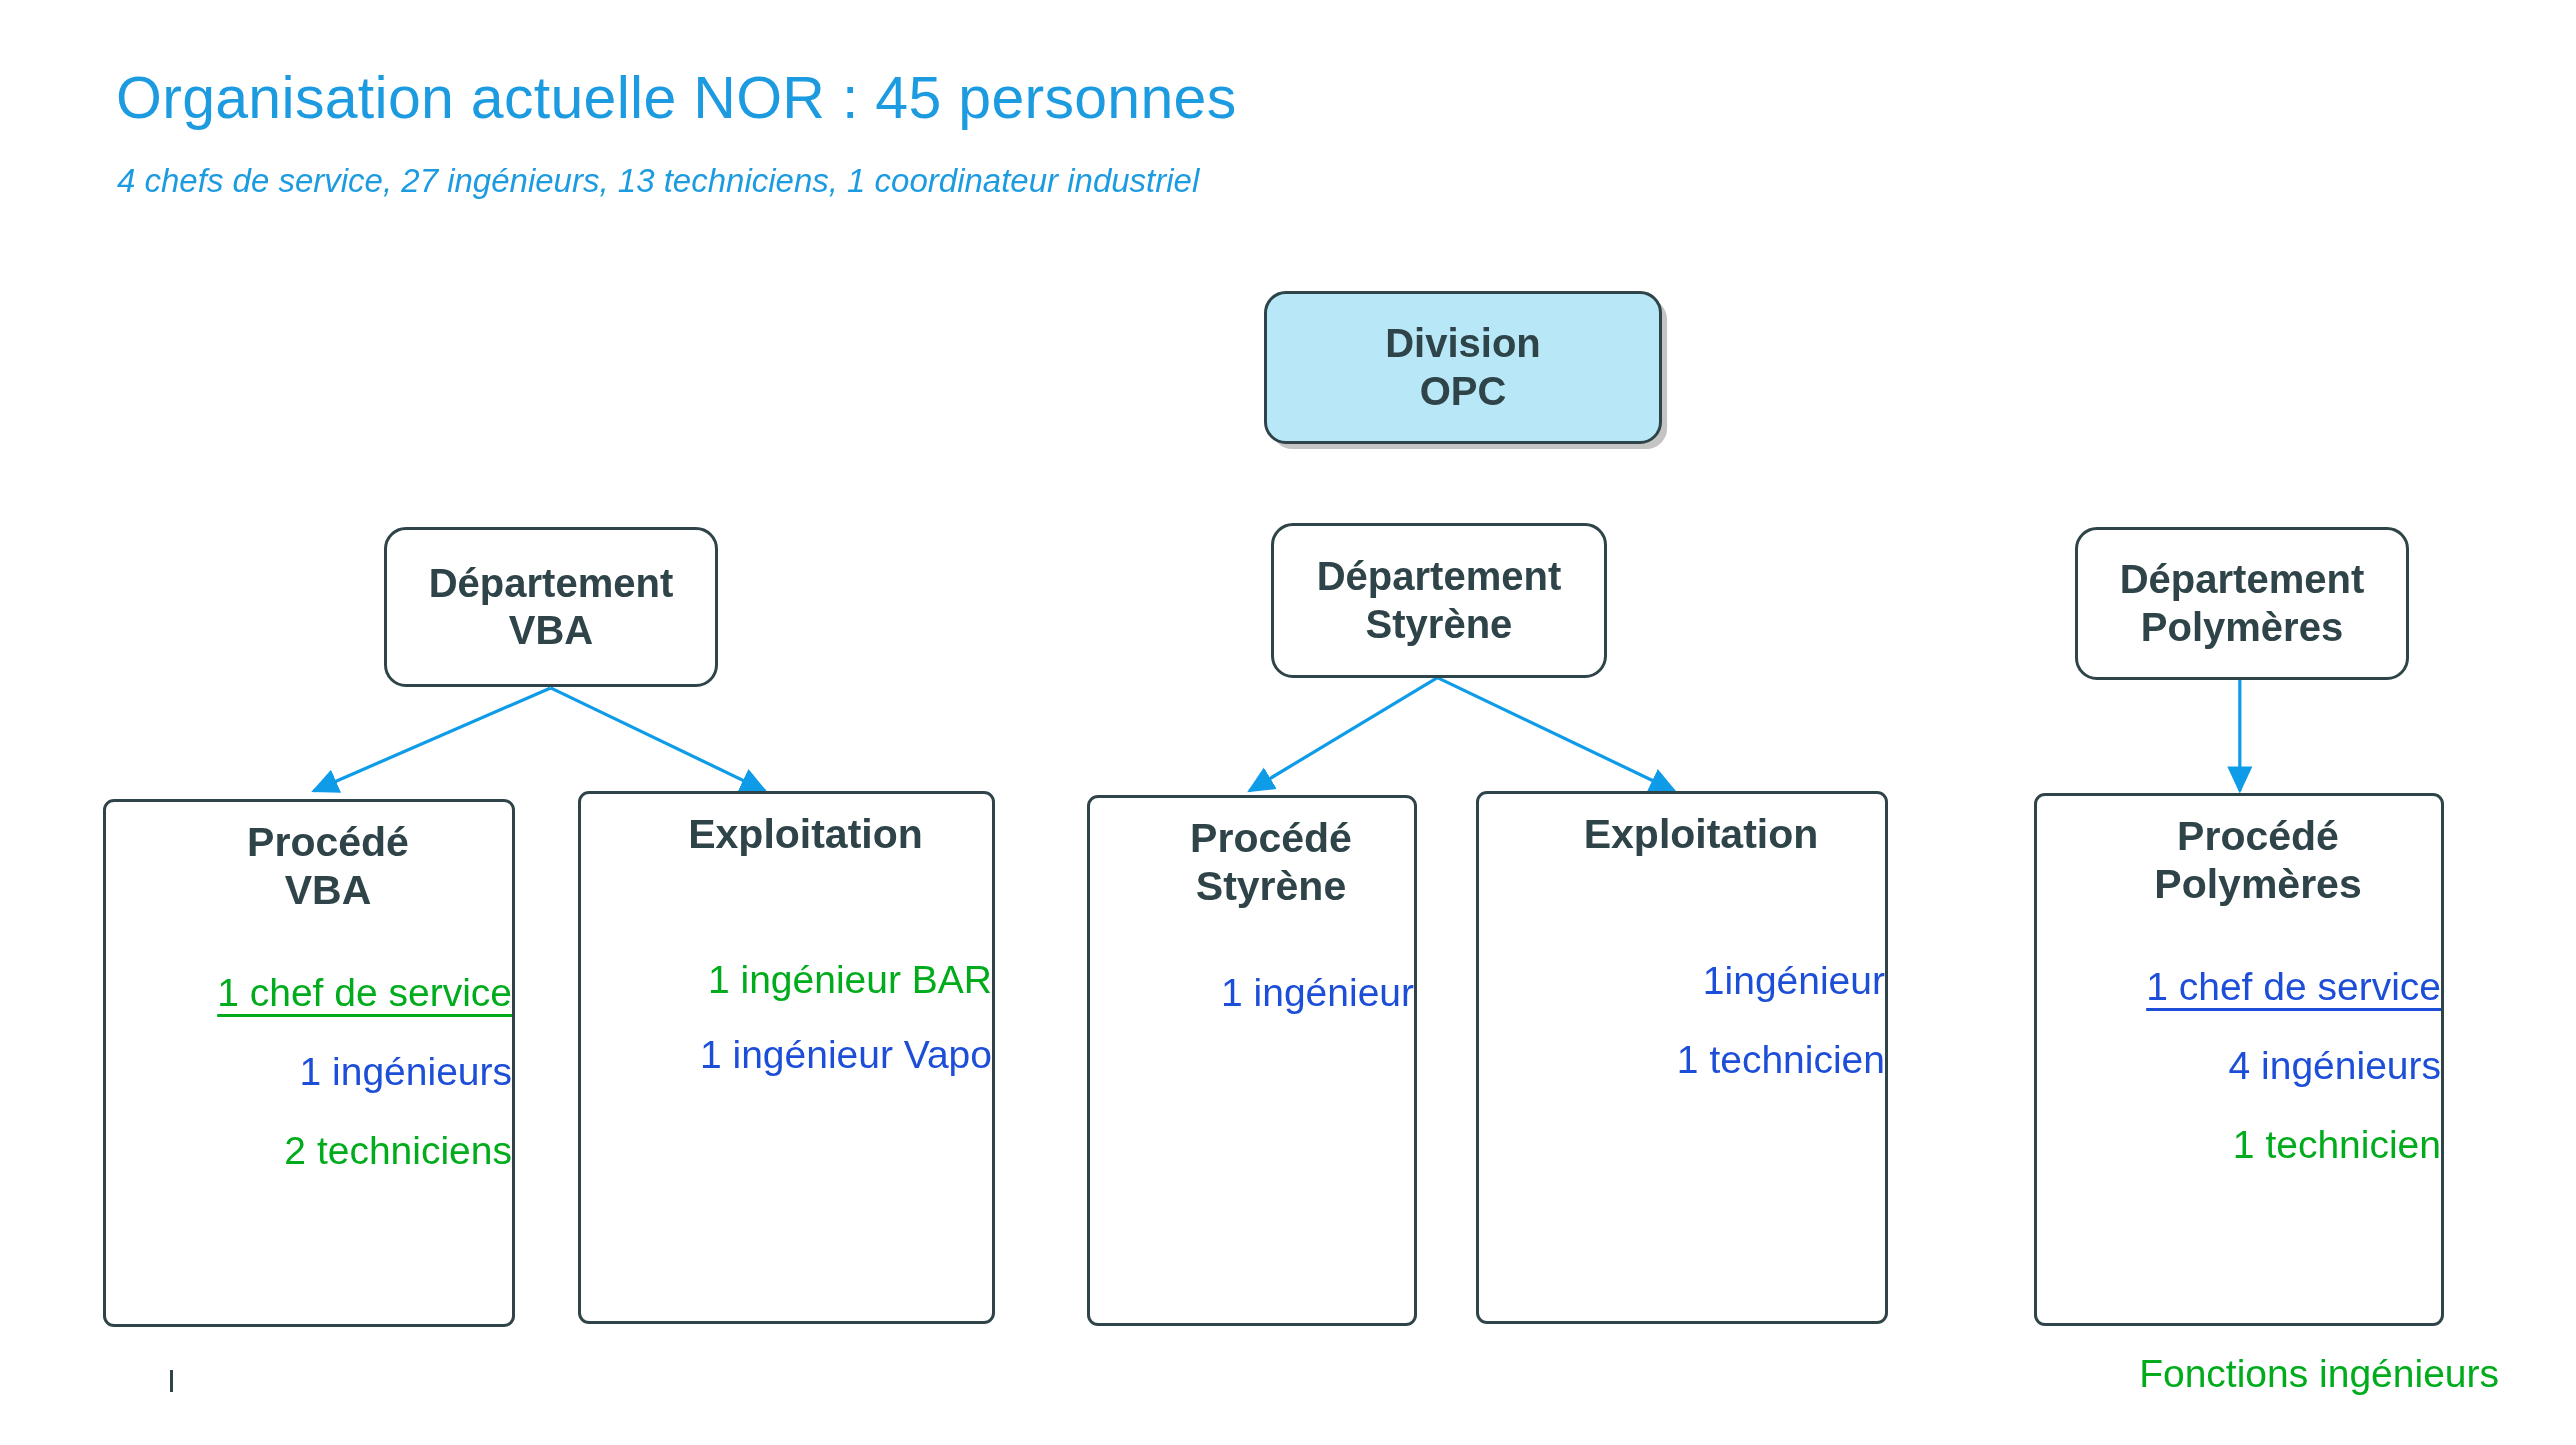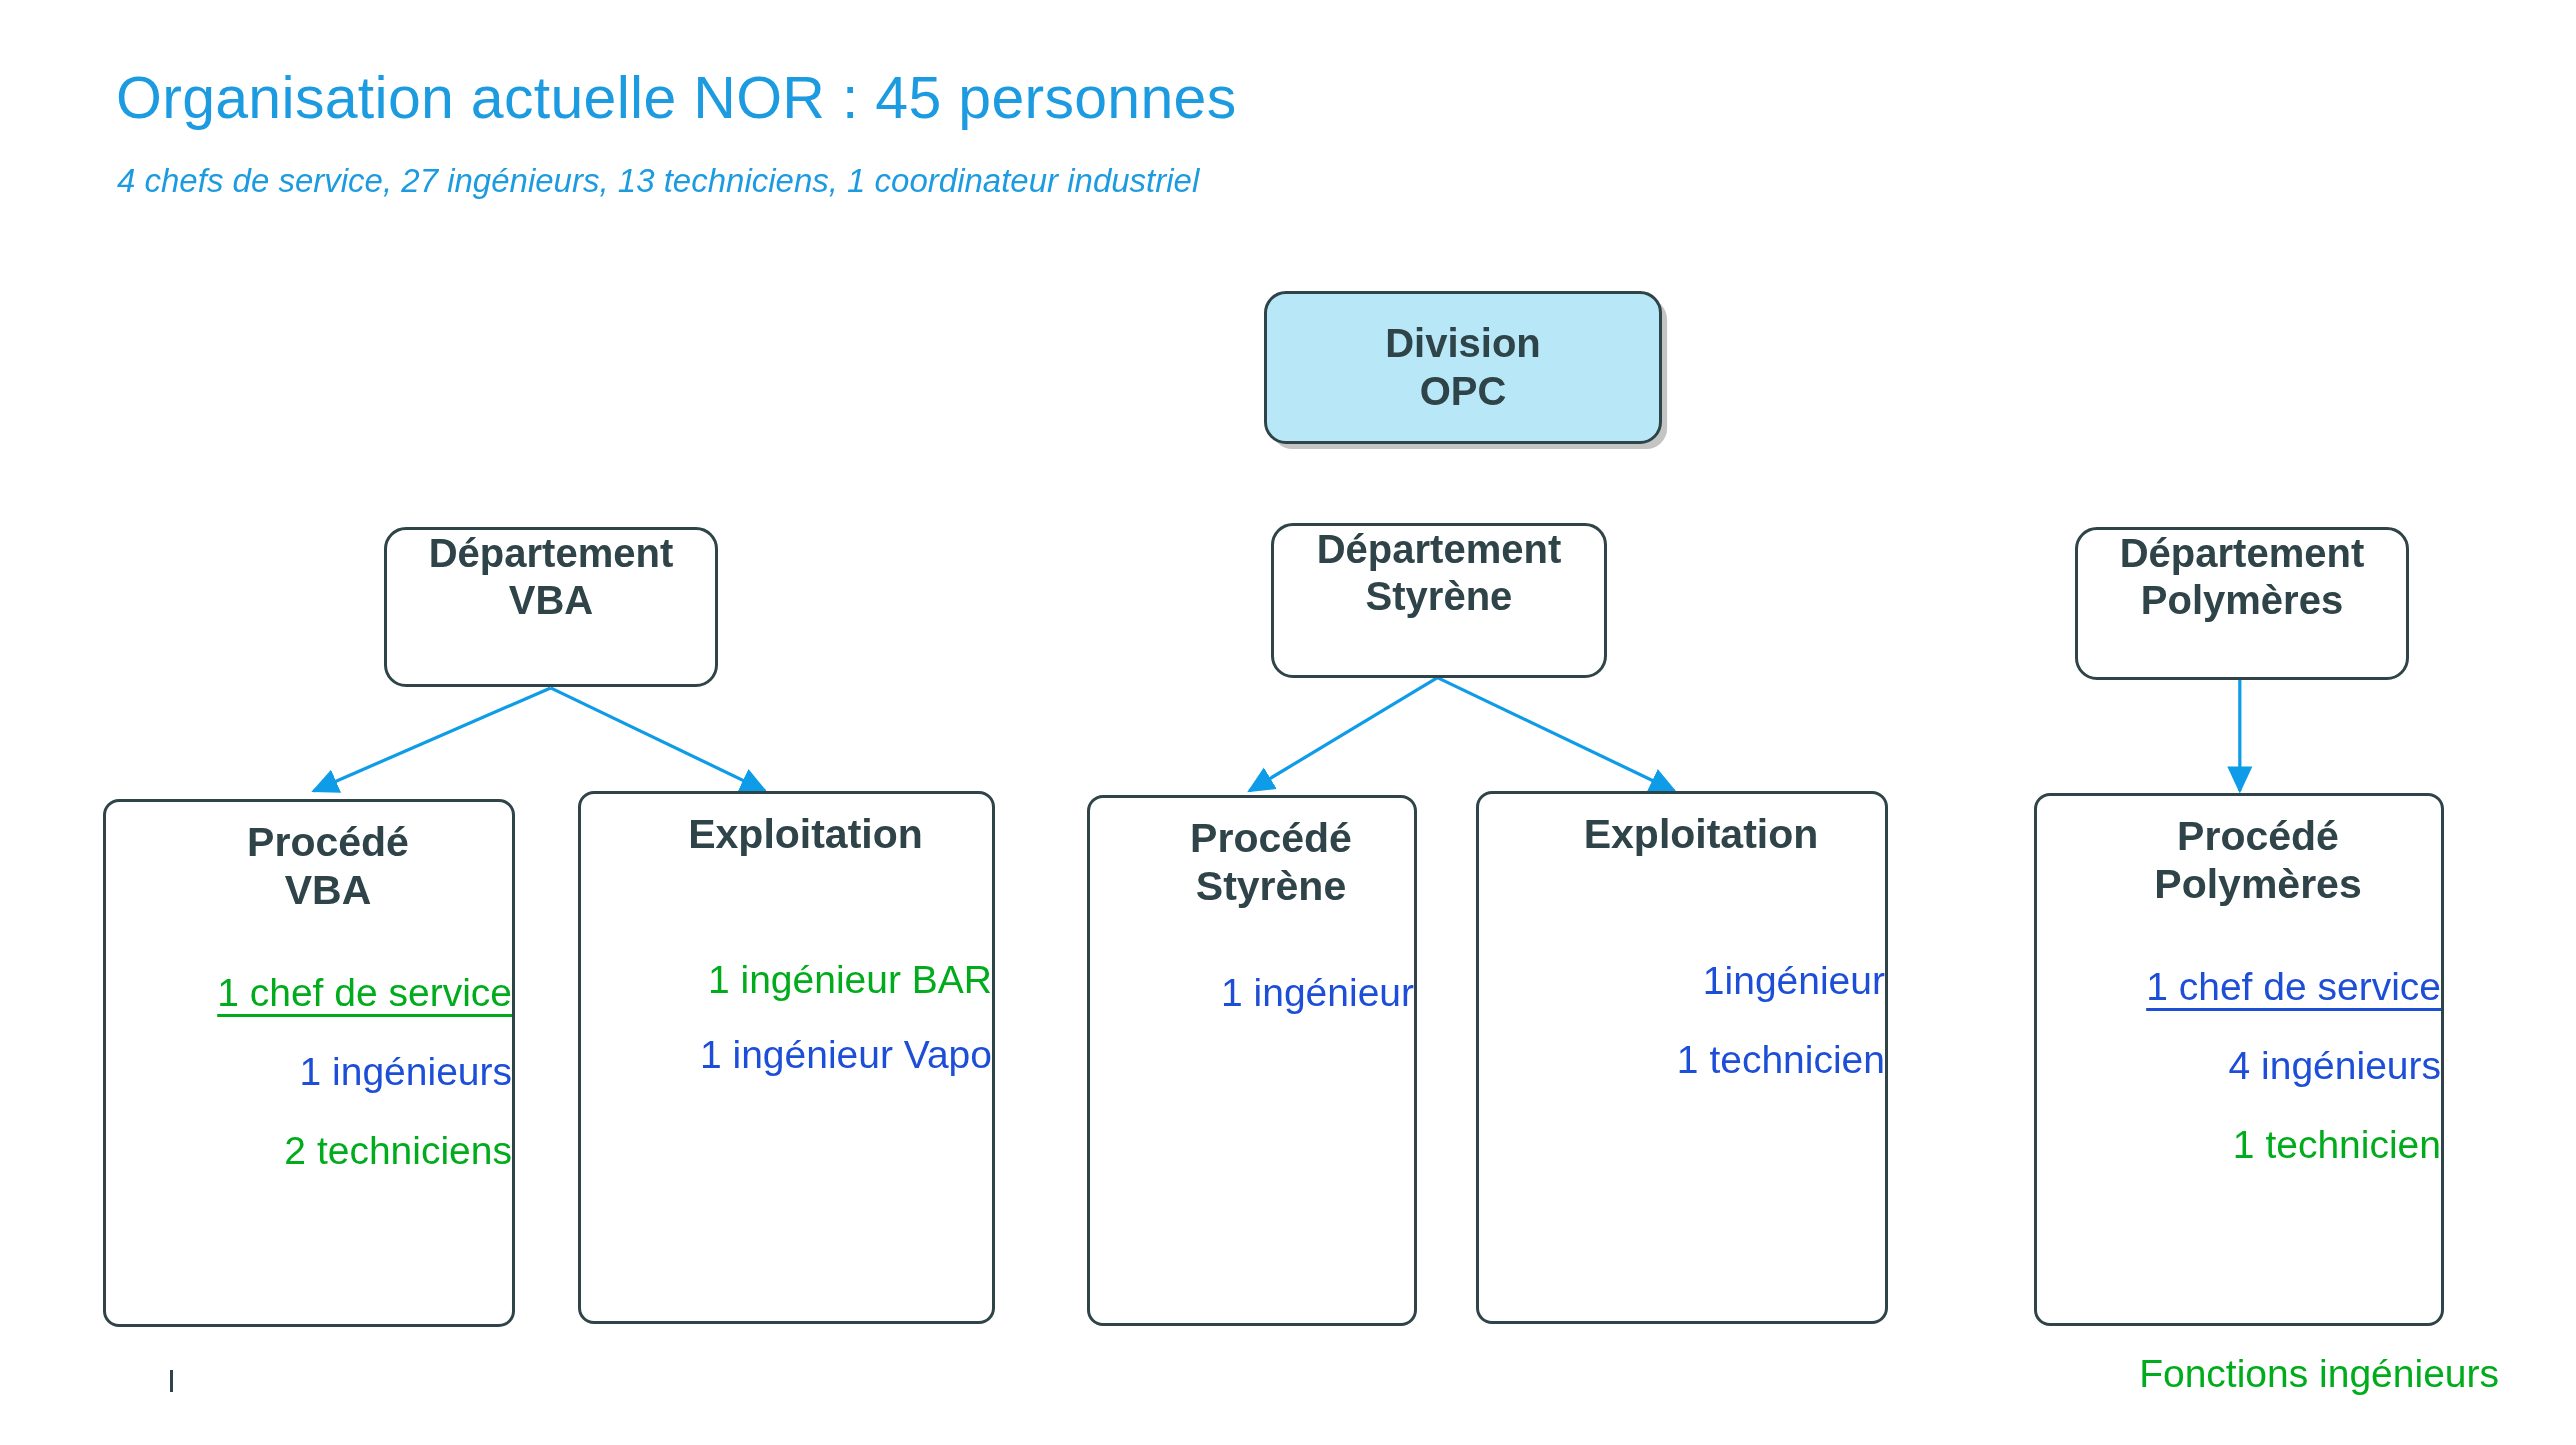--- a/index.html
+++ b/index.html
@@ -67,23 +67,24 @@
   }
 
   .node.root {
     background: #B8E8F8;
     border-radius: 22px;
     justify-content: center;
     box-shadow: 6.4px 6.4px 0 -1.3px rgba(60,60,60,0.30);
   }
   .node.dept {
     border-radius: 22px;
+    justify-content: center;
   }
   .node.leaf {
-    border-radius: 16px;
+    border-radius: 11px;
     justify-content: flex-start;
     padding-left: 38px;
   }
 
   .node-title {
     font-weight: bold;
     color: #2F4448;
     text-align: center;
     line-height: 1.18;
     white-space: pre-line;

